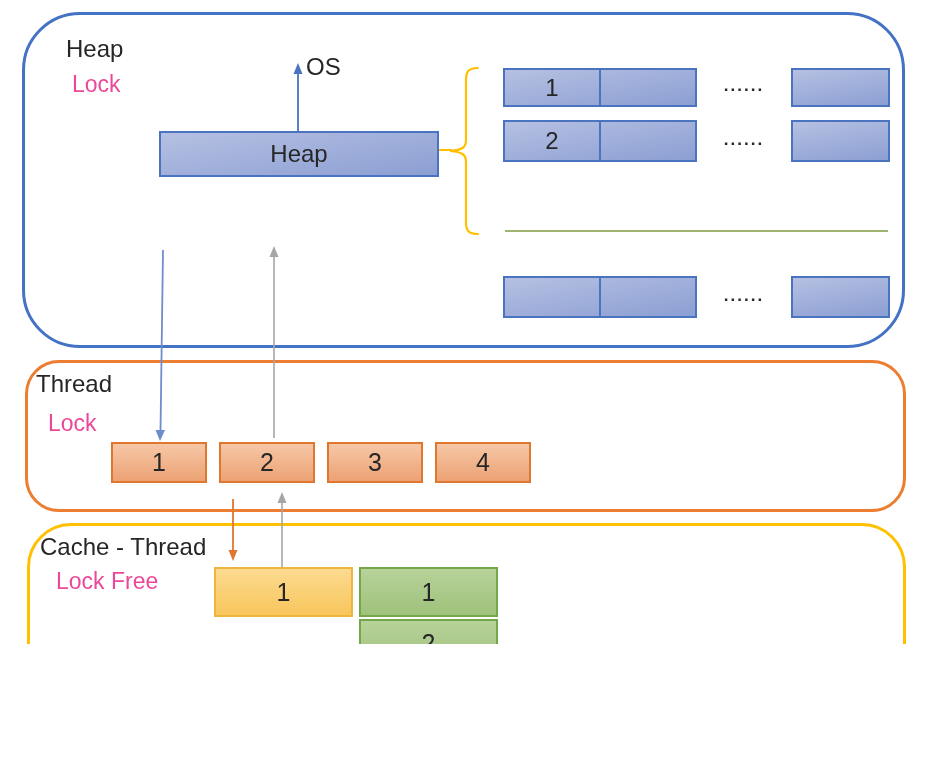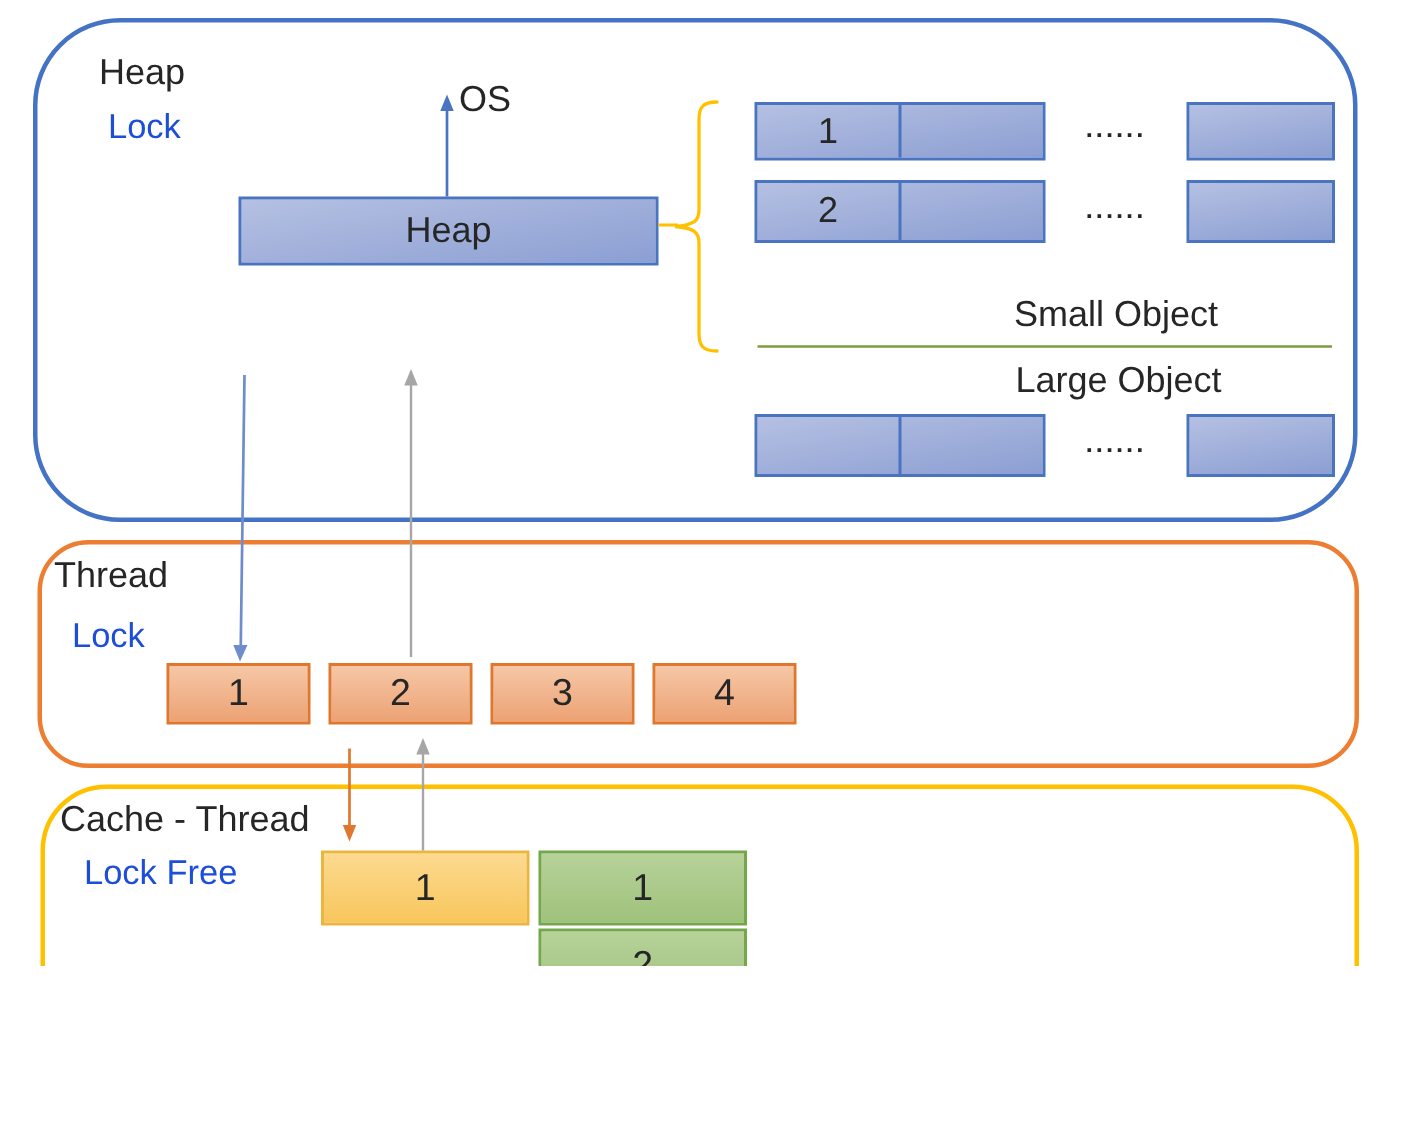--- a/index.html
+++ b/index.html
@@ -5,21 +5,21 @@
   html,body{margin:0;padding:0;background:#ffffff;}
   body{font-family:"Liberation Sans","DejaVu Sans",sans-serif;}
   #canvas{position:relative;width:935px;height:644px;background:#ffffff;overflow:hidden;}
 
   .outline{position:absolute;box-sizing:border-box;background:transparent;}
   .outline.blue{left:22px;top:12px;width:883px;height:336px;border:3px solid #4472C4;border-radius:58px;}
   .outline.orange{left:25px;top:360px;width:881px;height:152px;border:3px solid #ED7D31;border-radius:34px;}
   .outline.yellow{left:27px;top:523px;width:879px;height:214px;border:3px solid #FFC000;border-radius:44px;}
 
   .lbl{position:absolute;color:#262626;font-size:24px;line-height:1.1;white-space:nowrap;}
-  .lbl.red{color:#1d4ed8;font-size:23px;}
+  .lbl.red{color:#ec4899;font-size:23px;}
 
   .box{position:absolute;box-sizing:border-box;display:flex;align-items:center;justify-content:center;
        color:#262626;font-size:24px;}
   .box.bluebox{background:linear-gradient(170deg,#b5c0e2,#8c9fd3);border:2px solid #4a74c0;}
   .box.orangebox{background:linear-gradient(#f6c7a6,#eca274);border:2px solid #e0772f;font-size:25px;}
   .box.goldbox{background:linear-gradient(#fcda90,#f8c65c);border:2px solid #edb53e;font-size:25px;}
   .box.greenbox{background:linear-gradient(#b7d29a,#9fc27b);border:2px solid #74a74a;font-size:25px;}
 
   .spanpair{position:absolute;box-sizing:border-box;display:flex;
             background:linear-gradient(170deg,#b5c0e2,#8c9fd3);border:2px solid #4a74c0;}
@@ -60,22 +60,20 @@
 
   <div class="spanpair" style="left:503px;top:120px;width:194px;height:42px;">
     <div class="cell first">
       <span>2</span>
     </div>
     <div class="cell"></div>
   </div>
   <div class="dots" style="left:716px;top:131px;">......</div>
   <div class="box bluebox" style="left:791px;top:120px;width:99px;height:42px;"></div>
 
-  <div class="lbl" style="left:676px;top:197px;">Small Object</div>
-  <div class="lbl" style="left:677px;top:241px;">Large Object</div>
 
   <div class="spanpair" style="left:503px;top:276px;width:194px;height:42px;">
     <div class="cell first"></div>
     <div class="cell"></div>
   </div>
   <div class="dots" style="left:716px;top:287px;">......</div>
   <div class="box bluebox" style="left:791px;top:276px;width:99px;height:42px;"></div>
 
   <div class="lbl" style="left:36px;top:371px;">Thread</div>
   <div class="lbl red" style="left:48px;top:411px;">Lock</div>

